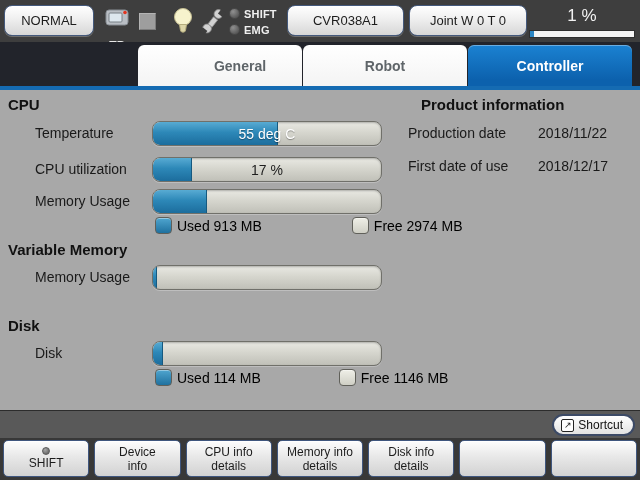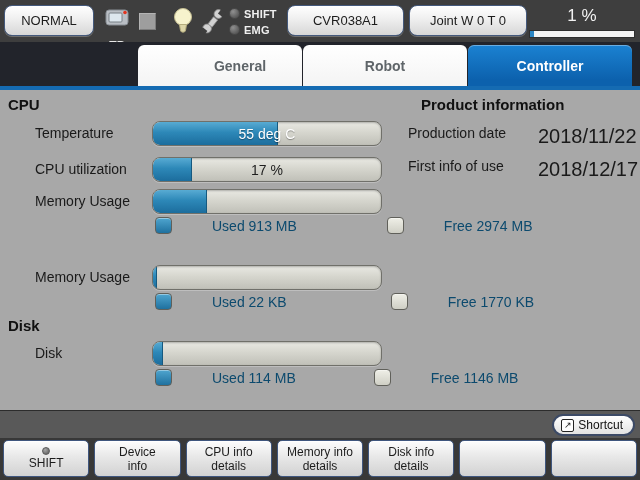--- a/index.html
+++ b/index.html
@@ -75,23 +75,23 @@
   .bar-text { position:absolute; left:0; right:0; top:0; bottom:0;
               display:flex; align-items:center; justify-content:center;
               font-size:14px; }
   .bar-text.light { color:#ffffff; text-shadow:0 1px 1px rgba(0,0,0,.35); }
   .bar-text.dark { color:#1e1e1e; }
   .legend { position:absolute; left:155px; width:300px; display:flex; align-items:center; }
   .chip { width:17px; height:17px; border-radius:4px; border:1px solid #60605a; margin-right:5px; flex:none;
           box-shadow:inset 0 1px 0 rgba(255,255,255,.4); }
   .chip.used { background:linear-gradient(#4fa5cf,#1f719f); }
   .chip.free { background:linear-gradient(#efefe7,#cfcfc5); }
-  .legend-text { font-size:14px; color:#0c4a6e; margin-right:18px; white-space:nowrap;margin-left:35px; }
+  .legend-text { font-size:14px; color:#000000; margin-right:18px; white-space:nowrap; }
   .legend .free-group { margin-left:72px; display:flex; align-items:center; }
-  .pi-value { position:absolute; font-size:20px; color:#1a1a1a; }
+  .pi-value { position:absolute; font-size:14px; color:#1a1a1a; }
 
   
   .shortcut-strip { position:absolute; top:410px; left:0; width:640px; height:28px;
                     background:#595959; border-top:1px solid #2c2c2c; }
   .shortcut-btn { position:absolute; right:5px; top:3px; height:22px; padding:0 10px 0 7px;
                   background:linear-gradient(#ffffff,#e2e2e2); border:2px solid #3c4a66;
                   border-radius:11px; display:flex; align-items:center; font-size:12px; color:#111; }
   .shortcut-icon { width:13px; height:13px; border:1.5px solid #222; border-radius:2px;
                    display:flex; align-items:center; justify-content:center;
                    font-size:9px; line-height:9px; color:#222; margin-right:4px; background:#fff; }
@@ -195,53 +195,46 @@
   </div>
   <div class="legend" style="top:127px;">
     <span class="chip used"></span>
     <span class="legend-text">Used 913 MB</span>
     <span class="free-group">
       <span class="chip free"></span>
       <span class="legend-text">Free 2974 MB</span>
     </span>
   </div>
 
+  <div class="sec-heading" style="left:8px; top:151px;">Variable Memory</div>
 
   <div class="row-label" style="left:35px; top:179px;">Memory Usage</div>
   <div class="bar" style="top:175px;">
     <div class="bar-fill" style="min-width: 4px; width: 1.2%;"></div>
-  </div>
-  <div class="legend" style="top:203px;">
-    <span class="chip used"></span>
-    <span class="legend-text">Used 22 KB</span>
-    <span class="free-group" style="margin-left:86px;">
-      <span class="chip free"></span>
-      <span class="legend-text">Free 1770 KB</span>
-    </span>
   </div>
 
   <div class="sec-heading" style="left:8px; top:227px;">Disk</div>
 
   <div class="row-label" style="left:35px; top:255px;">Disk</div>
   <div class="bar" style="top:251px;">
     <div class="bar-fill" style="min-width: 4px; width: 4.2%;"></div>
   </div>
   <div class="legend" style="top:279px;">
     <span class="chip used"></span>
     <span class="legend-text">Used 114 MB</span>
     <span class="free-group" style="margin-left:60px;">
       <span class="chip free"></span>
       <span class="legend-text">Free 1146 MB</span>
     </span>
   </div>
 
   <div class="sec-heading" style="left:398px; top:6px;margin-left:23px;">Product information</div>
   <div class="row-label" style="left:408px; top:35px;">Production date</div>
   <div class="pi-value" style="left:538px; top:35px;">2018/11/22</div>
-  <div class="row-label" style="left:408px; top:68px;">First info of use</div>
+  <div class="row-label" style="left:408px; top:68px;">First date of use</div>
   <div class="pi-value" style="left:538px; top:68px;">2018/12/17</div>
 </div>
 
 <div class="shortcut-strip">
   <div class="shortcut-btn">
     <span class="shortcut-icon">↗</span>
     <span>Shortcut</span>
   </div>
 </div>
 

